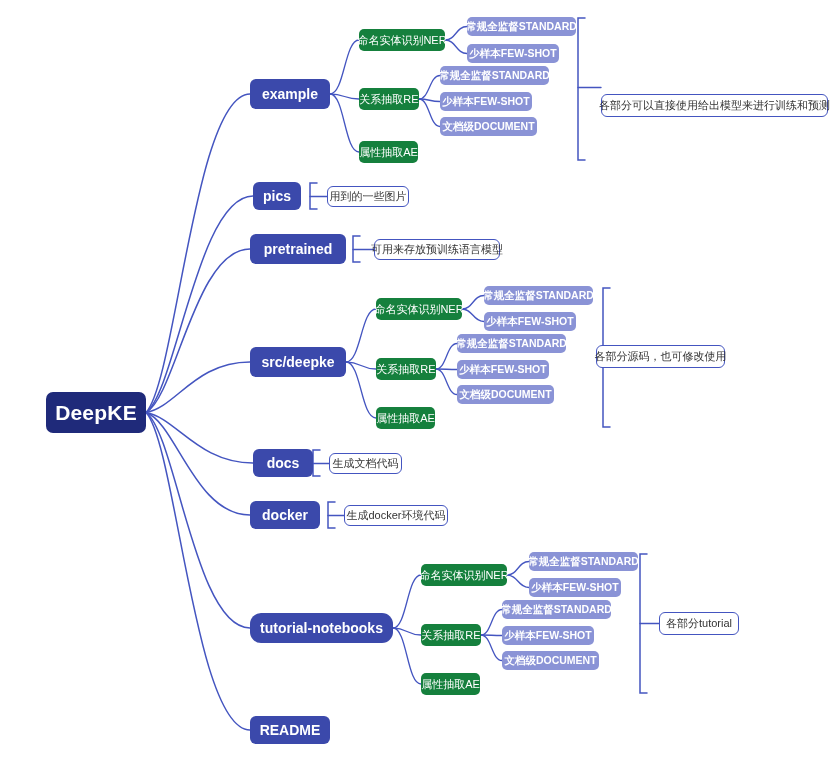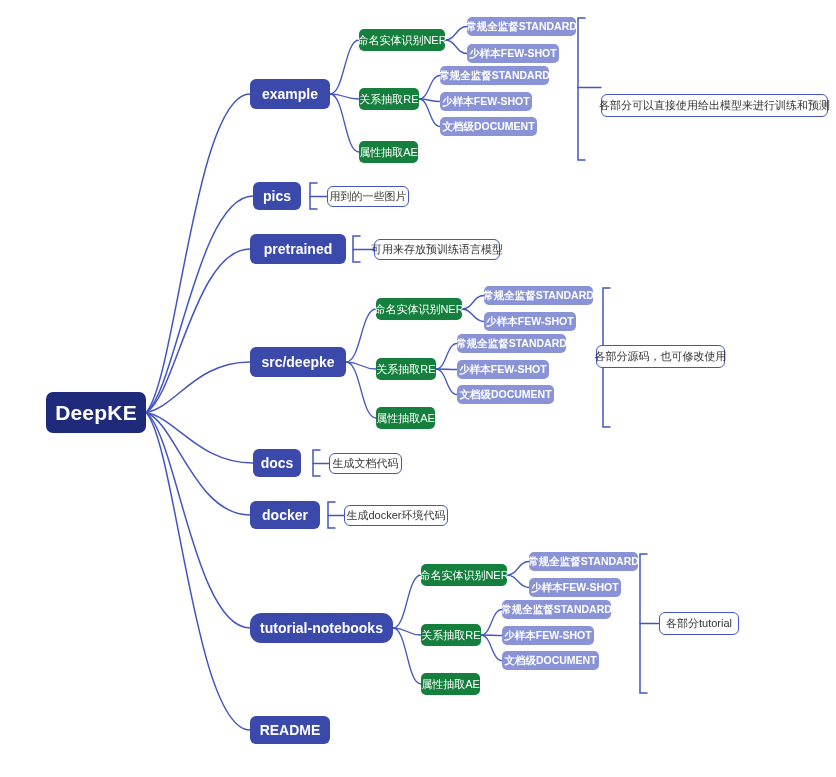--- a/index.html
+++ b/index.html
@@ -152,21 +152,21 @@
       <div class="node lv1" style="left: 250px; top: 347px; width: 96px; height: 30px;">src/deepke</div>
       <div class="node lv2" style="left: 376px; top: 298px; width: 86px; height: 22px;">命名实体识别NER</div>
       <div class="node lv3" style="left: 484px; top: 286px; width: 109px; height: 19px;">常规全监督STANDARD</div>
       <div class="node lv3" style="left: 484px; top: 312px; width: 92px; height: 19px;">少样本FEW-SHOT</div>
       <div class="node lv2" style="left: 376px; top: 358px; width: 60px; height: 22px;">关系抽取RE</div>
       <div class="node lv3" style="left: 457px; top: 334px; width: 109px; height: 19px;">常规全监督STANDARD</div>
       <div class="node lv3" style="left: 457px; top: 360px; width: 92px; height: 19px;">少样本FEW-SHOT</div>
       <div class="node lv3" style="left: 457px; top: 385px; width: 97px; height: 19px;">文档级DOCUMENT</div>
       <div class="node lv2" style="left: 376px; top: 407px; width: 59px; height: 22px;">属性抽取AE</div>
       <div class="node note" style="left: 596px; top: 345px; width: 129px; height: 23px;">各部分源码，也可修改使用</div>
-      <div class="node lv1" style="left: 253px; top: 449px; width: 48px; height: 28px;">docs</div>
+      <div class="node lv1" style="left: 253px; top: 449px; width: 60px; height: 28px;">docs</div>
       <div class="node note" style="left: 329px; top: 453px; width: 73px; height: 21px;">生成文档代码</div>
       <div class="node lv1" style="left: 250px; top: 501px; width: 70px; height: 28px;">docker</div>
       <div class="node note" style="left: 344px; top: 505px; width: 104px; height: 21px;">生成docker环境代码</div>
       <div class="node lv1" style="left: 250px; top: 613px; width: 143px; height: 30px; border-radius: 11px;">tutorial-notebooks</div>
       <div class="node lv2" style="left: 421px; top: 564px; width: 86px; height: 22px;">命名实体识别NER</div>
       <div class="node lv3" style="left: 529px; top: 552px; width: 109px; height: 19px;">常规全监督STANDARD</div>
       <div class="node lv3" style="left: 529px; top: 578px; width: 92px; height: 19px;">少样本FEW-SHOT</div>
       <div class="node lv2" style="left: 421px; top: 624px; width: 60px; height: 22px;">关系抽取RE</div>
       <div class="node lv3" style="left: 502px; top: 600px; width: 109px; height: 19px;">常规全监督STANDARD</div>
       <div class="node lv3" style="left: 502px; top: 626px; width: 92px; height: 19px;">少样本FEW-SHOT</div>

